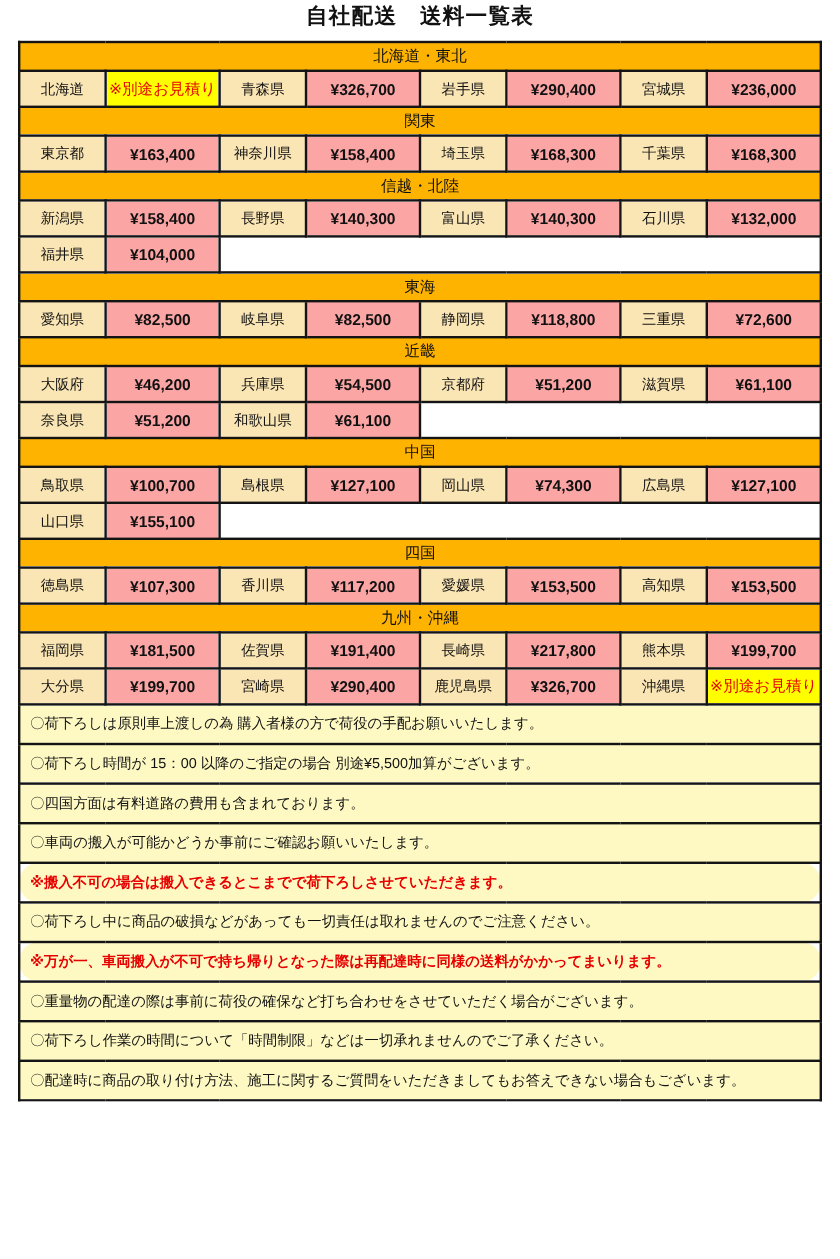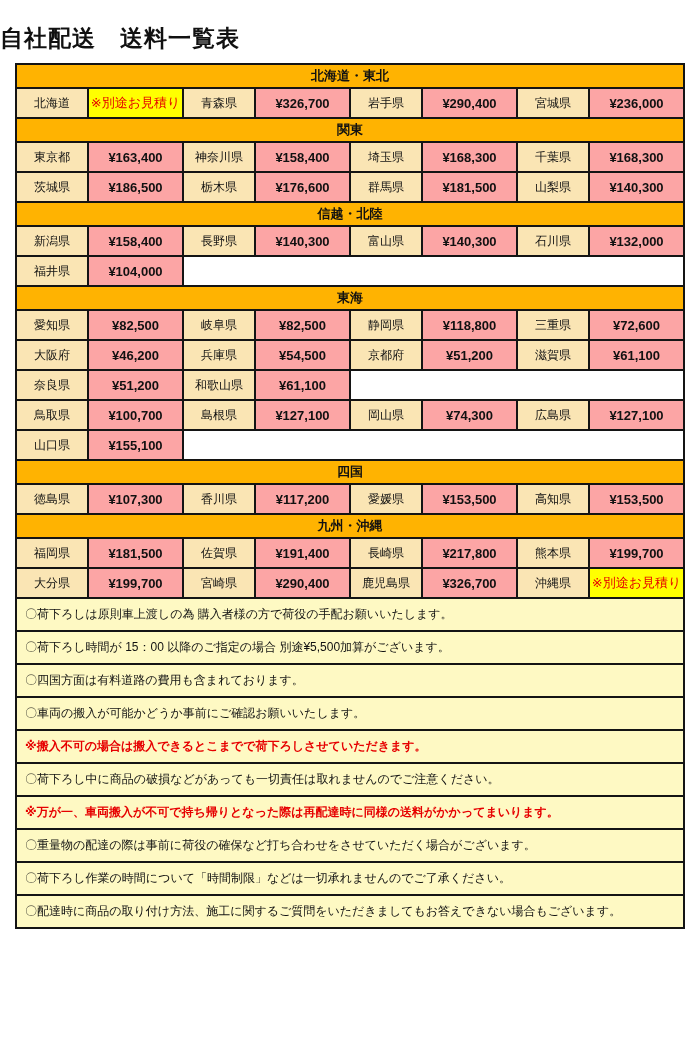--- a/index.html
+++ b/index.html
@@ -11,45 +11,45 @@
   }
   html,body{margin:0;padding:0;}
   body{
     width:700px;
     background:#ffffff;
     font-family:"Liberation Sans","DejaVu Sans",sans-serif;
     color:#111;
   }
   .page{width:700px;}
   .title{
-    text-align:left;
-    font-size:23px;
+    text-align:center;
+    font-size:18px;
     font-weight:bold;
-    padding:23px 0 9px 0;
+    padding:1px 0 9px 0;
     letter-spacing:1px;
   }
   table.fee{
     border-collapse:collapse;
     margin:0 auto;
     width:668px;
     table-layout:fixed;
   }
   table.fee td{
     border:2px solid var(--border);
     text-align:center;
     vertical-align:middle;
     overflow:hidden;
     white-space:nowrap;
     padding:0;
   }
   tr.region td{
     background:var(--orange);
     height:22px;
     font-size:13px;
-    font-weight:700;
+    font-weight:400;
     text-align:center;
   }
   td.pref{
     background:var(--cream);
     font-size:12px;
     height:28px;
   }
   td.price{
     background:#fca5a5;
     font-size:13px;
@@ -65,20 +65,21 @@
   tr.note td{
     background:#fef9c3;
     text-align:left;
     font-size:12px;
     height:31px;
     padding:0 8px;
   }
   tr.note.red td{
     color:var(--red);
     font-weight:bold;
+    border-radius:16px;
   }
 </style>
 </head>
 <body>
 
 <div class="page">
   <div class="title">自社配送　送料一覧表</div>
 
   <table class="fee">
     <colgroup>
@@ -111,30 +112,20 @@
         <tr>
           <td class="pref">東京都</td>
           <td class="price">¥163,400</td>
           <td class="pref">神奈川県</td>
           <td class="price">¥158,400</td>
           <td class="pref">埼玉県</td>
           <td class="price">¥168,300</td>
           <td class="pref">千葉県</td>
           <td class="price">¥168,300</td>
         </tr>
-        <tr>
-          <td class="pref">茨城県</td>
-          <td class="price">¥186,500</td>
-          <td class="pref">栃木県</td>
-          <td class="price">¥176,600</td>
-          <td class="pref">群馬県</td>
-          <td class="price">¥181,500</td>
-          <td class="pref">山梨県</td>
-          <td class="price">¥140,300</td>
-        </tr>
         <tr class="region">
           <td class="" colspan="8">信越・北陸</td>
         </tr>
         <tr>
           <td class="pref">新潟県</td>
           <td class="price">¥158,400</td>
           <td class="pref">長野県</td>
           <td class="price">¥140,300</td>
           <td class="pref">富山県</td>
           <td class="price">¥140,300</td>
@@ -152,37 +143,43 @@
         <tr>
           <td class="pref">愛知県</td>
           <td class="price">¥82,500</td>
           <td class="pref">岐阜県</td>
           <td class="price">¥82,500</td>
           <td class="pref">静岡県</td>
           <td class="price">¥118,800</td>
           <td class="pref">三重県</td>
           <td class="price">¥72,600</td>
         </tr>
+        <tr class="region">
+          <td class="" colspan="8">近畿</td>
+        </tr>
         <tr>
           <td class="pref">大阪府</td>
           <td class="price">¥46,200</td>
           <td class="pref">兵庫県</td>
           <td class="price">¥54,500</td>
           <td class="pref">京都府</td>
           <td class="price">¥51,200</td>
           <td class="pref">滋賀県</td>
           <td class="price">¥61,100</td>
         </tr>
         <tr>
           <td class="pref">奈良県</td>
           <td class="price">¥51,200</td>
           <td class="pref">和歌山県</td>
           <td class="price">¥61,100</td>
           <td class="empty" colspan="4"></td>
         </tr>
+        <tr class="region">
+          <td class="" colspan="8">中国</td>
+        </tr>
         <tr>
           <td class="pref">鳥取県</td>
           <td class="price">¥100,700</td>
           <td class="pref">島根県</td>
           <td class="price">¥127,100</td>
           <td class="pref">岡山県</td>
           <td class="price">¥74,300</td>
           <td class="pref">広島県</td>
           <td class="price">¥127,100</td>
         </tr>

